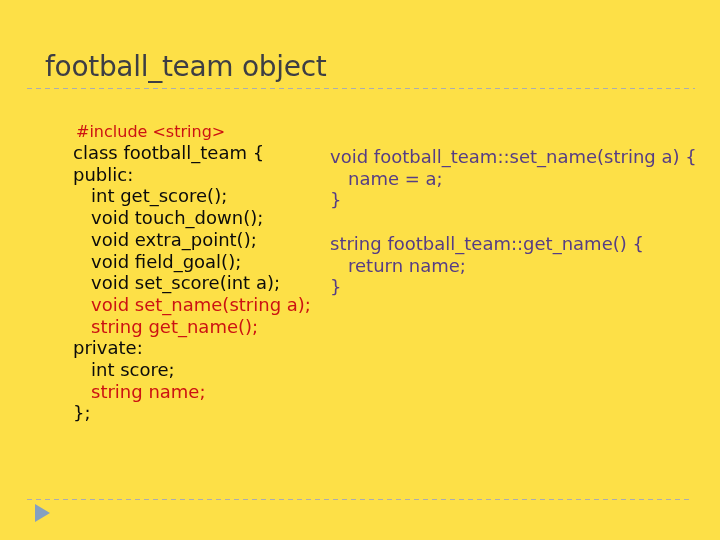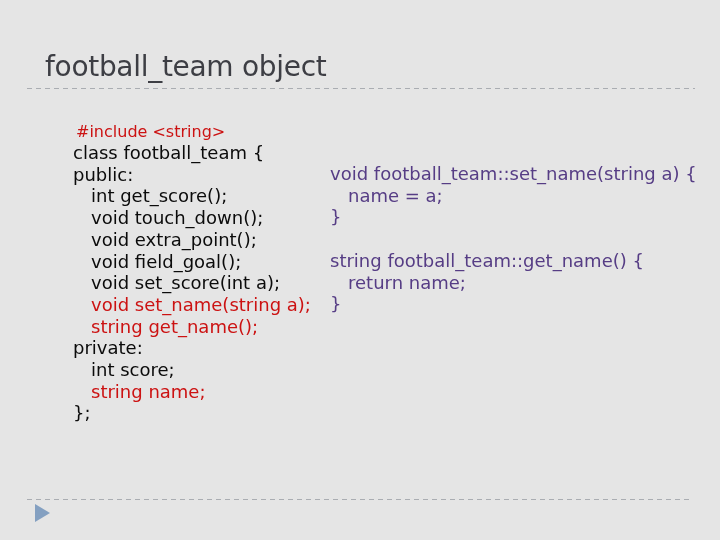--- a/index.html
+++ b/index.html
@@ -2,21 +2,21 @@
 <html style="--title: #3d3e44; --black: #0b0b0b; --red: #cc1212; --purple: #563d85; --divider: #aaadb2; --arrow: #84a0c1;"><head>
 <meta charset="utf-8">
 <style>
   * { margin: 0; padding: 0; box-sizing: border-box; }
   html, body { width: 720px; height: 540px; background: #ffffff; overflow: hidden; }
   body { font-family: "DejaVu Sans", "Liberation Sans", sans-serif; position: relative; }
 
   .slide {
     position: absolute;
     width: 720px; height: 540px;
-    background: #e5e5e5;
+    background: #fde047;
   }
 
   .title {
     position: absolute;
     left: 45px; top: 50px;
     font-size: 28px;
     font-weight: normal;
     letter-spacing: -0.3px;
     color: var(--title);
     white-space: nowrap;
@@ -42,21 +42,21 @@
     white-space: nowrap;
   }
 
   .code-block {
     position: absolute;
     font-size: 18px;
     line-height: 21.7px;
     white-space: pre;
   }
   .code-block.left  { left: 73px;  top: 142px; }
-  .code-block.right { left: 330px; top: 163px; }
+  .code-block.right { left: 330px; top: 146px; }
 
   .code-line { min-height: 21.7px; }
   .ind-0 { padding-left: 0; }
   .ind-1 { padding-left: 18px; }
 
   .c-black  { color: var(--black); }
   .c-red    { color: var(--red); }
   .c-purple { color: var(--purple); }
 
   .footer-arrow {

